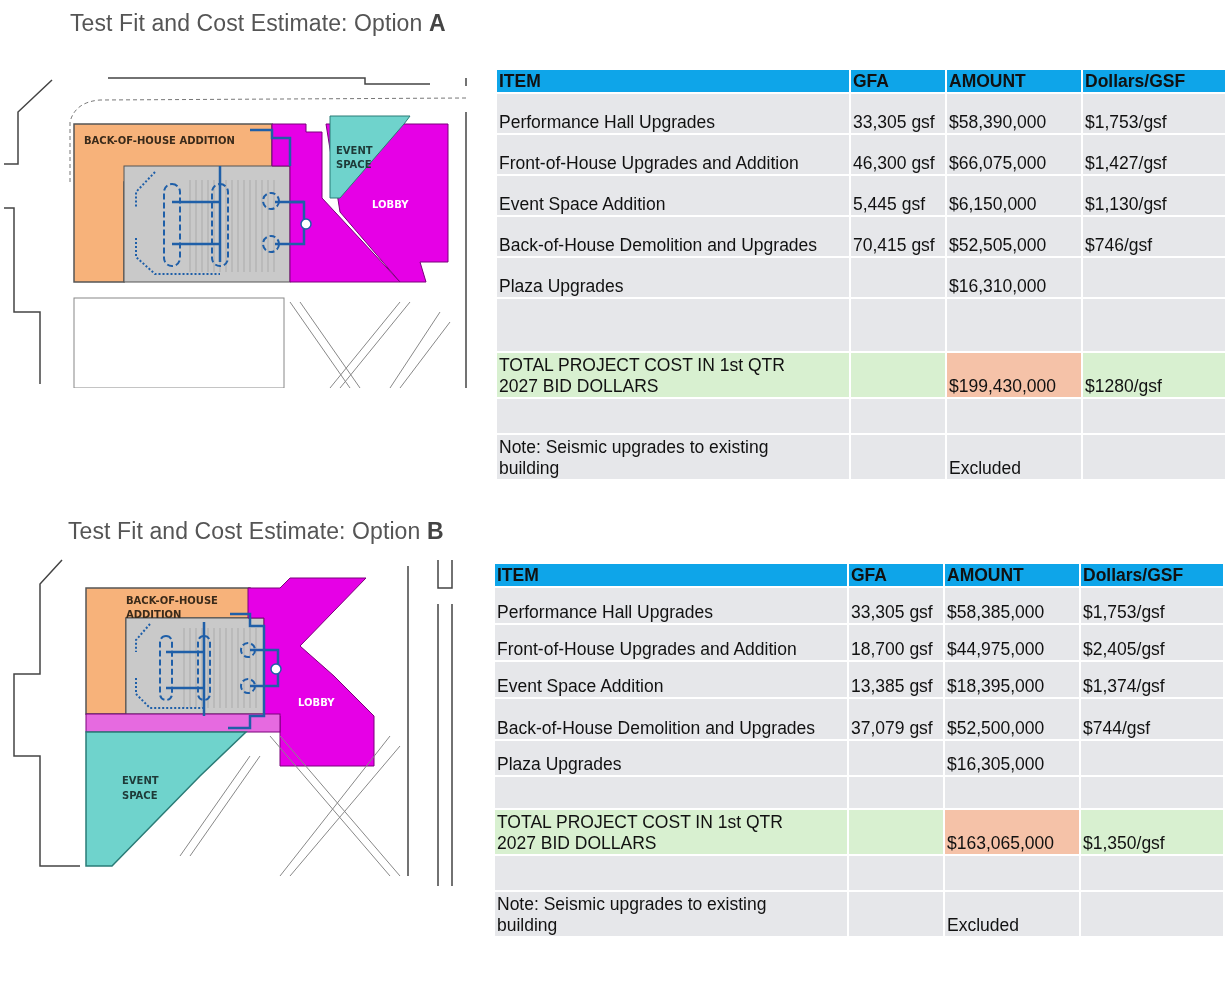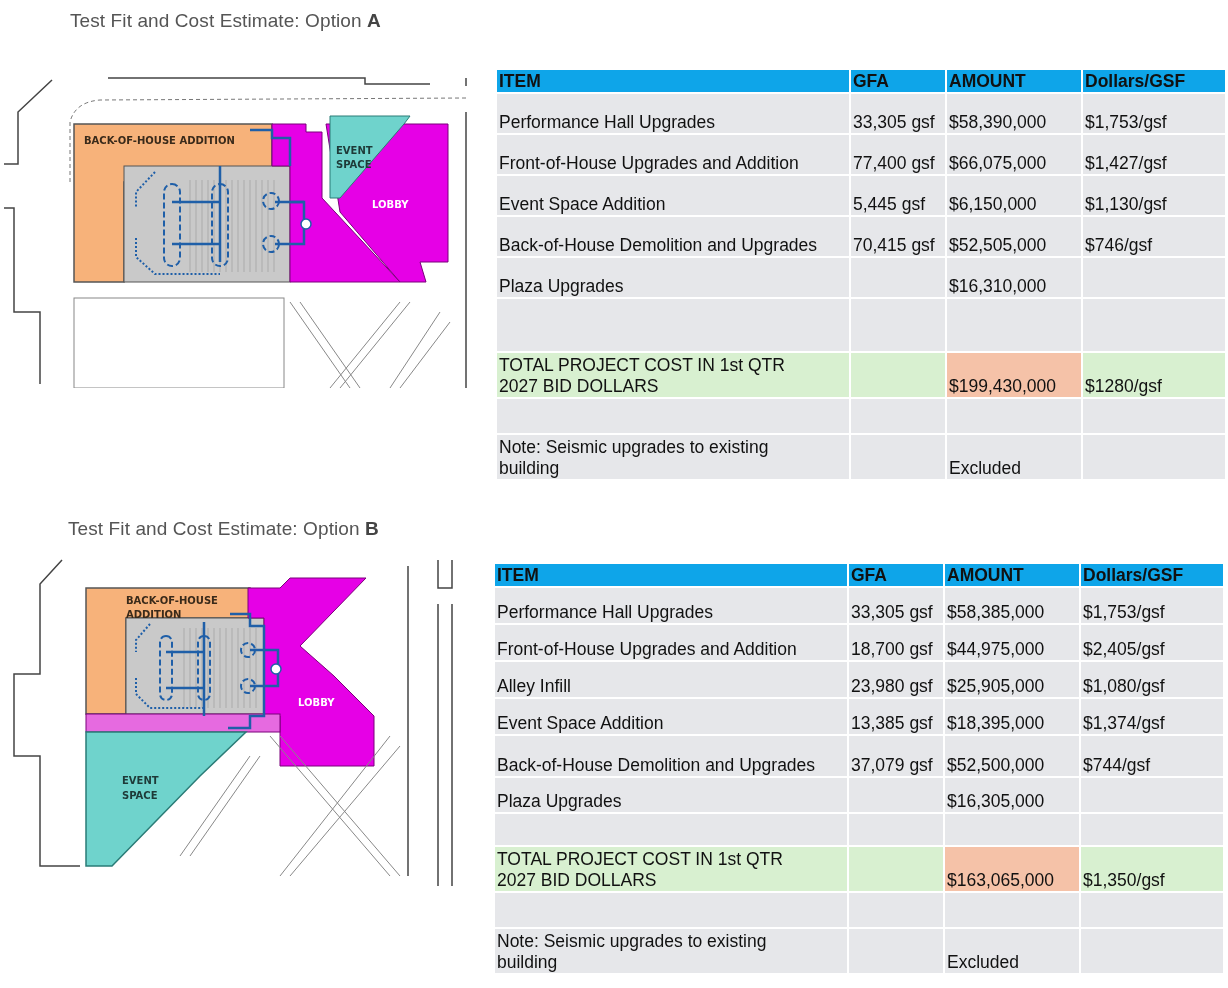--- a/index.html
+++ b/index.html
@@ -1,17 +1,17 @@
 <!DOCTYPE html>
 <html><head>
 <meta charset="utf-8">
 <style>
   html, body { margin:0; padding:0; background:#ffffff; }
   body { width:1228px; height:988px; position:relative; overflow:hidden; font-family:"Liberation Sans", sans-serif; color:#111; }
-  .title { position:absolute; left:70px; font-size:19px; color:#555; letter-spacing:0.1px; }
+  .title { position:absolute; left:70px; font-size:23px; color:#555; letter-spacing:0.1px; }
   .title b { color:#444; font-weight:bold; }
   .plan { position:absolute; left:0; }
   .tbl { position:absolute; border-collapse:separate; border-spacing:2px; font-size:17.5px; }
   .tbl td { background:#e6e7ea; padding:0 4px 0 2px; vertical-align:bottom; white-space:nowrap; line-height:21px; }
   .tbl tr.hdr td { background:#0ea5e9; font-weight:bold; vertical-align:middle; }
   .tbl tr.total td { background:#d8f0d0; font-weight:normal; }
   .tbl tr.total td.amt { background:#f5c2a8; }
   .tbl td.item { width:346px; }
   .tbl td.gfa { width:88px; }
   .tbl td.amount { width:128px; }
@@ -80,21 +80,21 @@
     <td class="dps">Dollars/GSF</td>
   </tr>
   <tr style="height:39px;">
     <td>Performance Hall Upgrades</td>
     <td>33,305 gsf</td>
     <td>$58,390,000</td>
     <td>$1,753/gsf</td>
   </tr>
   <tr style="height:39px;">
     <td>Front-of-House Upgrades and Addition</td>
-    <td>77,400 gsf</td>
+    <td>46,300 gsf</td>
     <td>$66,075,000</td>
     <td>$1,427/gsf</td>
   </tr>
   <tr style="height:39px;">
     <td>Event Space Addition</td>
     <td>5,445 gsf</td>
     <td>$6,150,000</td>
     <td>$1,130/gsf</td>
   </tr>
   <tr style="height:39px;">
@@ -197,26 +197,20 @@
     <td>$58,385,000</td>
     <td>$1,753/gsf</td>
   </tr>
   <tr style="height:35px;">
     <td>Front-of-House Upgrades and Addition</td>
     <td>18,700 gsf</td>
     <td>$44,975,000</td>
     <td>$2,405/gsf</td>
   </tr>
   <tr style="height:35px;">
-    <td>Alley Infill</td>
-    <td>23,980 gsf</td>
-    <td>$25,905,000</td>
-    <td>$1,080/gsf</td>
-  </tr>
-  <tr style="height:35px;">
     <td>Event Space Addition</td>
     <td>13,385 gsf</td>
     <td>$18,395,000</td>
     <td>$1,374/gsf</td>
   </tr>
   <tr style="height:40px;">
     <td>Back-of-House Demolition and Upgrades</td>
     <td>37,079 gsf</td>
     <td>$52,500,000</td>
     <td>$744/gsf</td>

